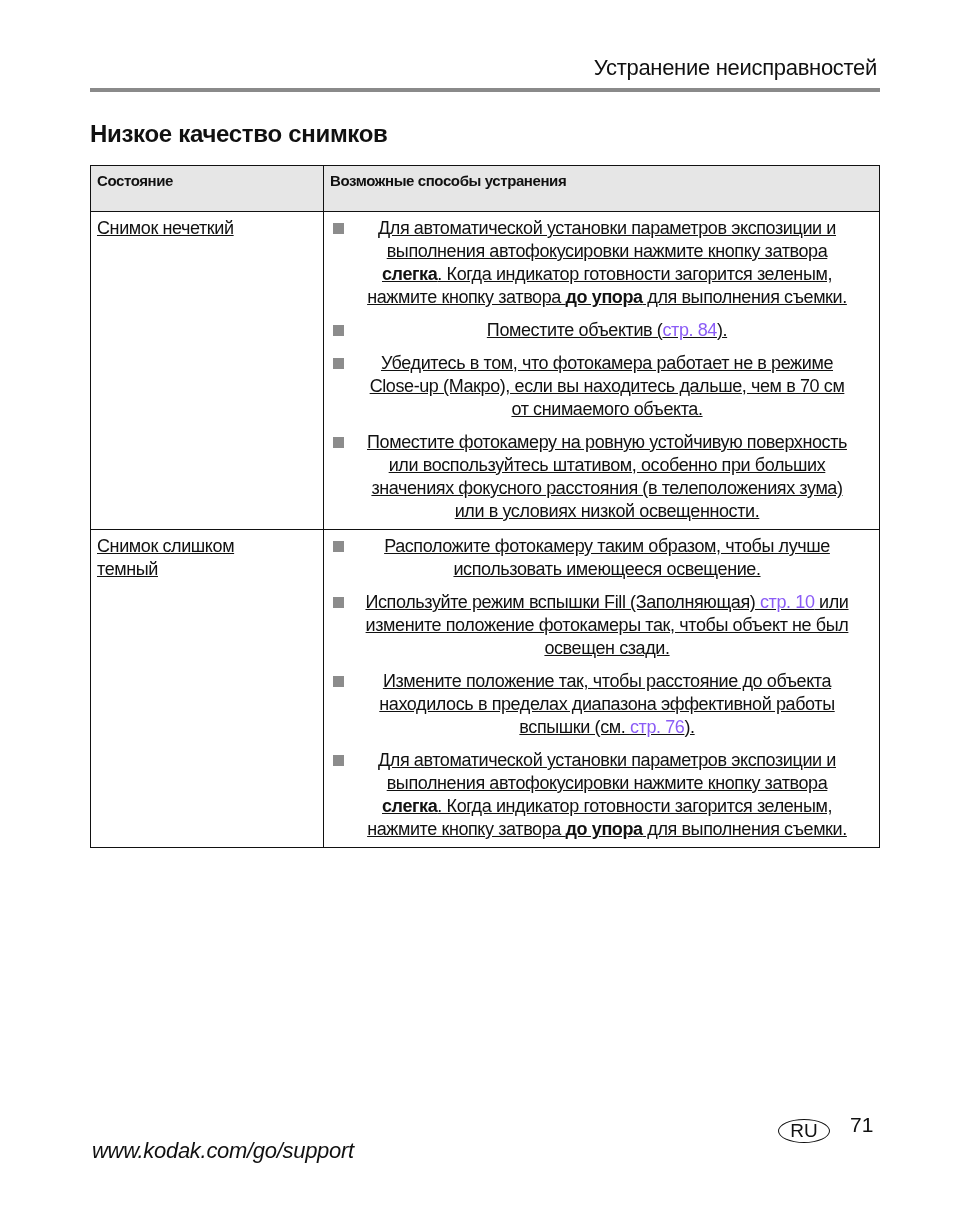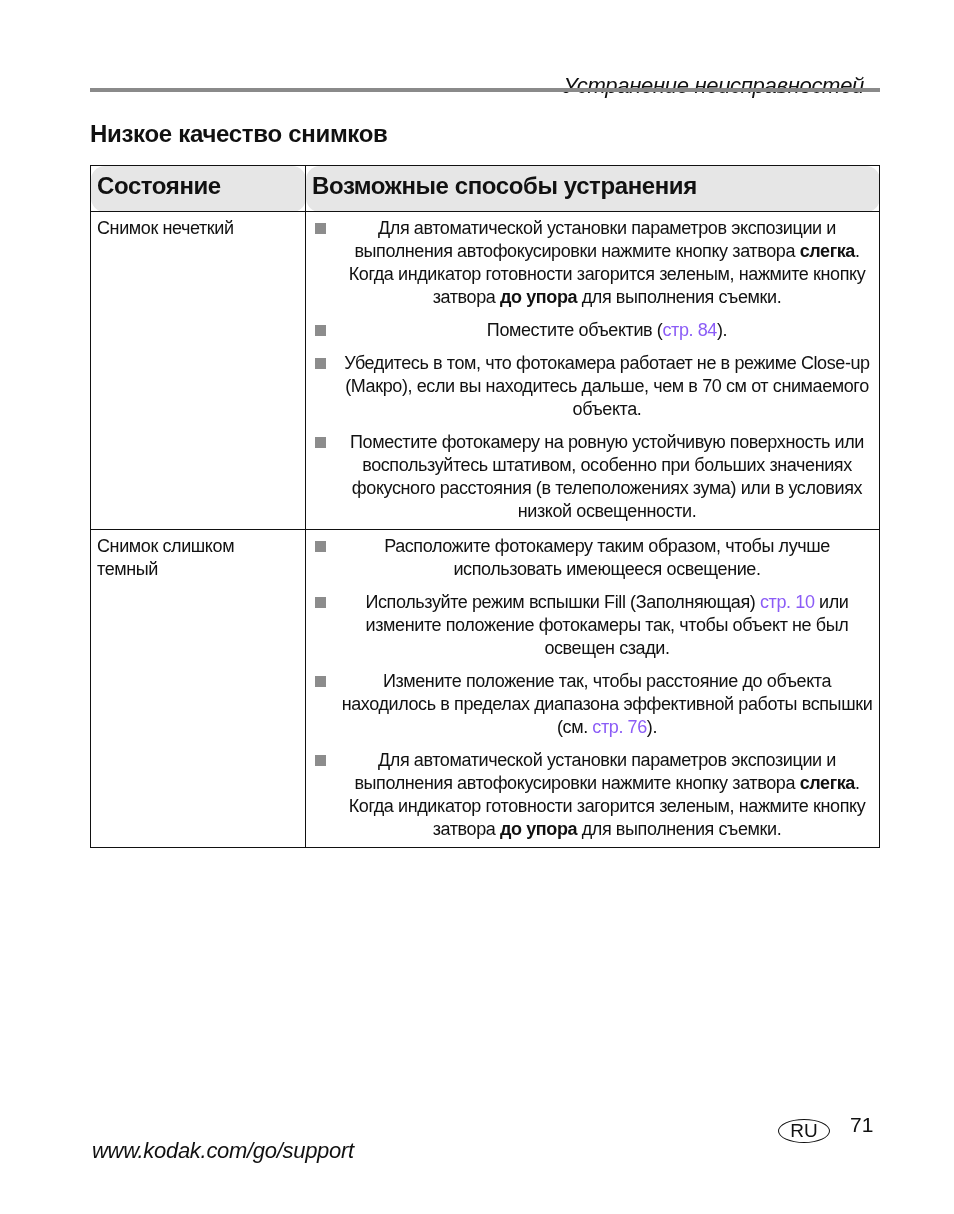--- a/index.html
+++ b/index.html
@@ -1,23 +1,23 @@
 <!DOCTYPE html>
 <html><head>
 <meta charset="utf-8">
 <style>
   html, body { margin: 0; padding: 0; background: #ffffff; }
   body { width: 954px; height: 1214px; position: relative; font-family: "Liberation Sans", sans-serif; color: #111; }
-  .header-title { position: absolute; right: 90px; top: 55px; font-size: 22px; font-style: italic; letter-spacing: -0.3px; margin-top: 18px; }
+  .header-title { position: absolute; right: 77px; top: 55px; font-size: 22px; letter-spacing: -0.3px; }
   .header-rule { position: absolute; left: 90px; top: 88px; width: 790px; height: 4px; background: #8a8a8a; }
   .section-title { position: absolute; left: 90px; top: 120px; font-size: 24px; font-weight: bold; letter-spacing: -0.3px; }
   table.trouble { position: absolute; left: 90px; top: 165px; width: 790px; border-collapse: collapse; font-size: 18px; letter-spacing: -0.4px; }
   table.trouble th, table.trouble td { border: 1.5px solid #111; vertical-align: top; text-align: left; }
-  table.trouble th { background: #e6e6e6; font-weight: bold; padding: 6px 6px 11px 6px; font-size: 24px; border-radius: 14px; }
-  table.trouble td { padding: 5px 6px 6px 6px; line-height: 23px; }
+  table.trouble th { background: #e6e6e6; font-weight: bold; padding: 6px 6px 22px 6px; font-size: 15px; }
+  table.trouble td { padding: 5px 24px 6px 6px; line-height: 23px; text-decoration: underline; }
   .col-state { width: 202px; }
   ul.fixes { list-style: none; margin: 0; padding: 0; }
   ul.fixes li { position: relative; padding-left: 29px; margin-bottom: 10px; text-align: center; }
   ul.fixes li:last-child { margin-bottom: 0; }
   .bullet { position: absolute; left: 3px; top: 6px; width: 11px; height: 11px; background: #8c8c8c; }
   .link { color: #8b5cf6; }
   b { font-weight: bold; }
   .footer-url { position: absolute; left: 92px; top: 1112px; font-size: 22px; font-style: italic; letter-spacing: -0.3px; margin-top: 26px; }
   .ru-badge { position: absolute; left: 778px; top: 1119px; width: 52px; height: 24px; border: 1.5px solid #111; border-radius: 50%; box-sizing: border-box; font-size: 19px; text-align: center; line-height: 22px; }
   .page-num { position: absolute; left: 850px; top: 1113px; font-size: 21px; }

